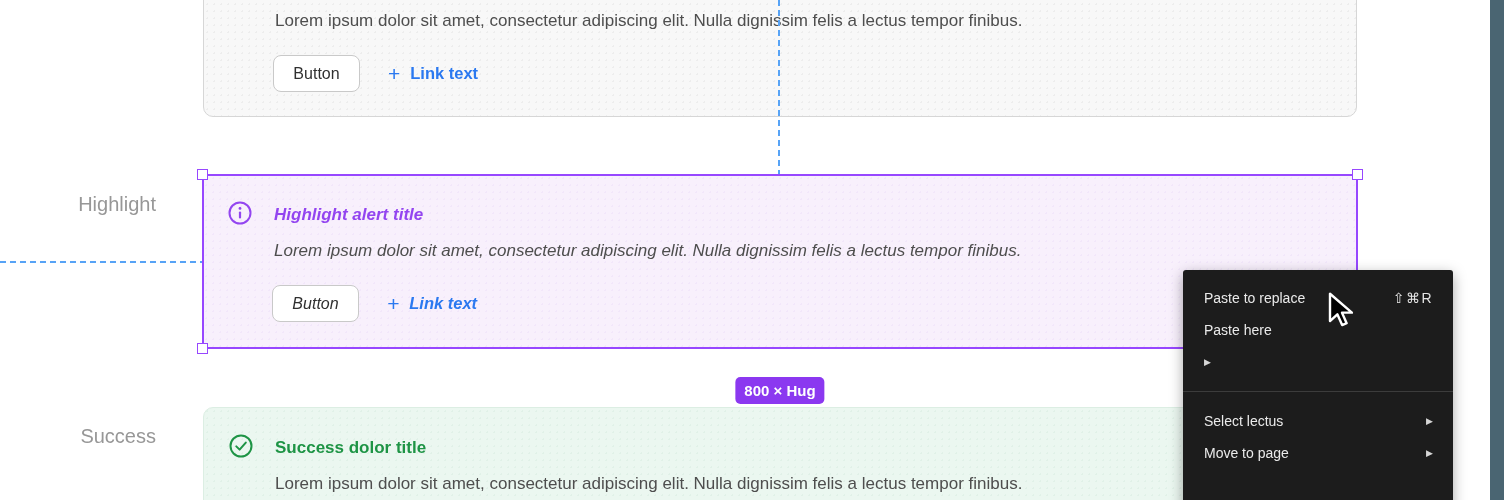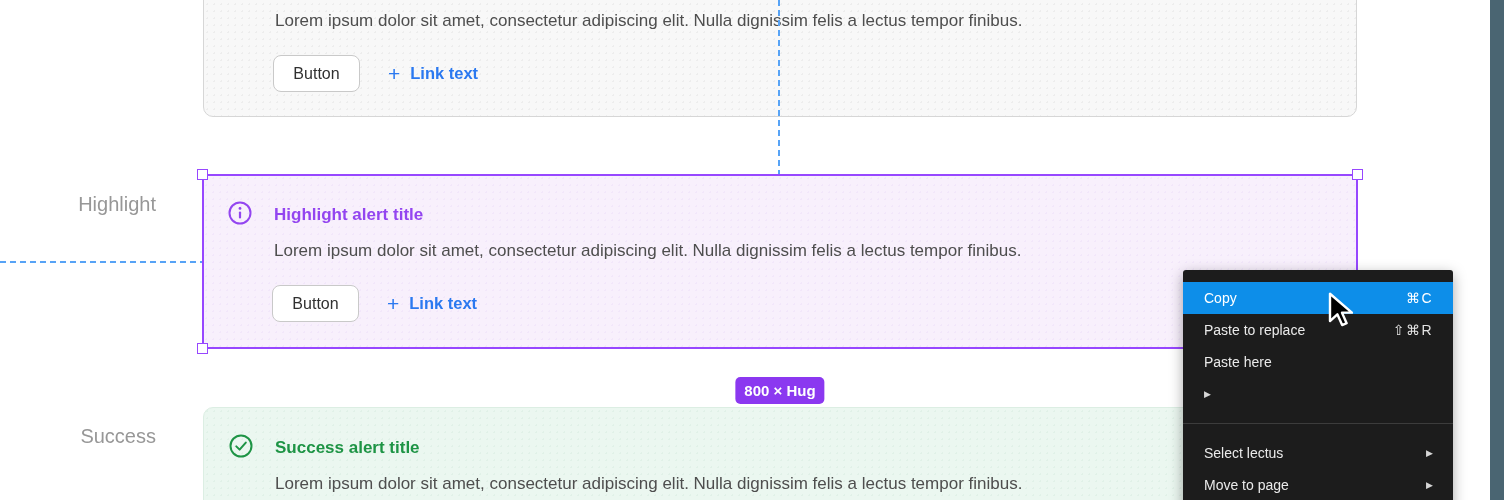--- a/index.html
+++ b/index.html
@@ -4,21 +4,21 @@
 <style>
   html,body{margin:0;padding:0;background:#fff;}
   *{box-sizing:border-box;font-family:"Liberation Sans",sans-serif;}
   #stage{position:relative;width:1504px;height:500px;overflow:hidden;background:#ffffff;}
 
   
   .card{position:absolute;left:203px;width:1154px;height:173px;border-radius:10px;}
   .card.gray{background:#f8f8f8;border:1px solid #d6d6d6;
     background-image:radial-gradient(rgba(0,0,0,.045) 1px,transparent 1px);background-size:7px 7px;}
   .card.lavender{background:#f8f0fc;
-    background-image:radial-gradient(rgba(140,60,220,.05) 1px,transparent 1px);background-size:7px 7px;}
+    background-image:radial-gradient(rgba(140,60,220,.05) 1px,transparent 1px);background-size:7px 7px;font-style:italic;}
   .card.green{background:#ebf7f0;border:1px solid #dceee3;
     background-image:radial-gradient(rgba(30,140,70,.05) 1px,transparent 1px);background-size:7px 7px;}
 
   .alert-icon{position:absolute;left:25px;top:26px;width:24px;height:24px;}
   .alert-title{position:absolute;left:71px;top:27px;font-size:17px;font-weight:700;line-height:26px;white-space:nowrap;}
   .alert-title.purple{color:#9345f0;}
   .alert-title.green{color:#1e9445;}
   .alert-body{position:absolute;left:71px;top:64px;font-size:17px;line-height:24px;color:#4e4e4e;white-space:nowrap;}
   .alert-btn{position:absolute;left:69px;top:110px;width:87px;height:37px;background:#ffffff;
     border:1.5px solid #c9c9c9;border-radius:8px;font-size:16px;color:#303030;
@@ -105,29 +105,25 @@
     <div class="handle br" style="pointer-events:auto;"></div>
   </div>
 
   <div id="size-badge">800 × Hug</div>
 
   <div class="card green" style="top:407px;">
     <svg class="alert-icon" viewBox="0 0 24 24">
       <circle cx="12" cy="12" r="10.5" fill="none" stroke="#1e9445" stroke-width="2"></circle>
       <path d="M7.3 12.4 L10.6 15.6 L16.8 8.6" fill="none" stroke="#1e9445" stroke-width="2" stroke-linecap="round" stroke-linejoin="round"></path>
     </svg>
-    <div class="alert-title green">Success alert title</div>
+    <div class="alert-title green">Success dolor title</div>
     <div class="alert-body">Lorem ipsum dolor sit amet, consectetur adipiscing elit. Nulla dignissim felis a lectus tempor finibus.</div>
   </div>
 
   <div id="context-menu">
-    <div class="menu-row hl">
-      <span class="lbl">Copy</span>
-      <span class="sc">⌘C</span>
-    </div>
     <div class="menu-row">
       <span class="lbl">Paste to replace</span>
       <span class="sc">⇧⌘R</span>
     </div>
     <div class="menu-row">
       <span class="lbl">Paste here</span>
     </div>
     <div class="menu-row">
       <span class="arrow">▶</span>
     </div>

